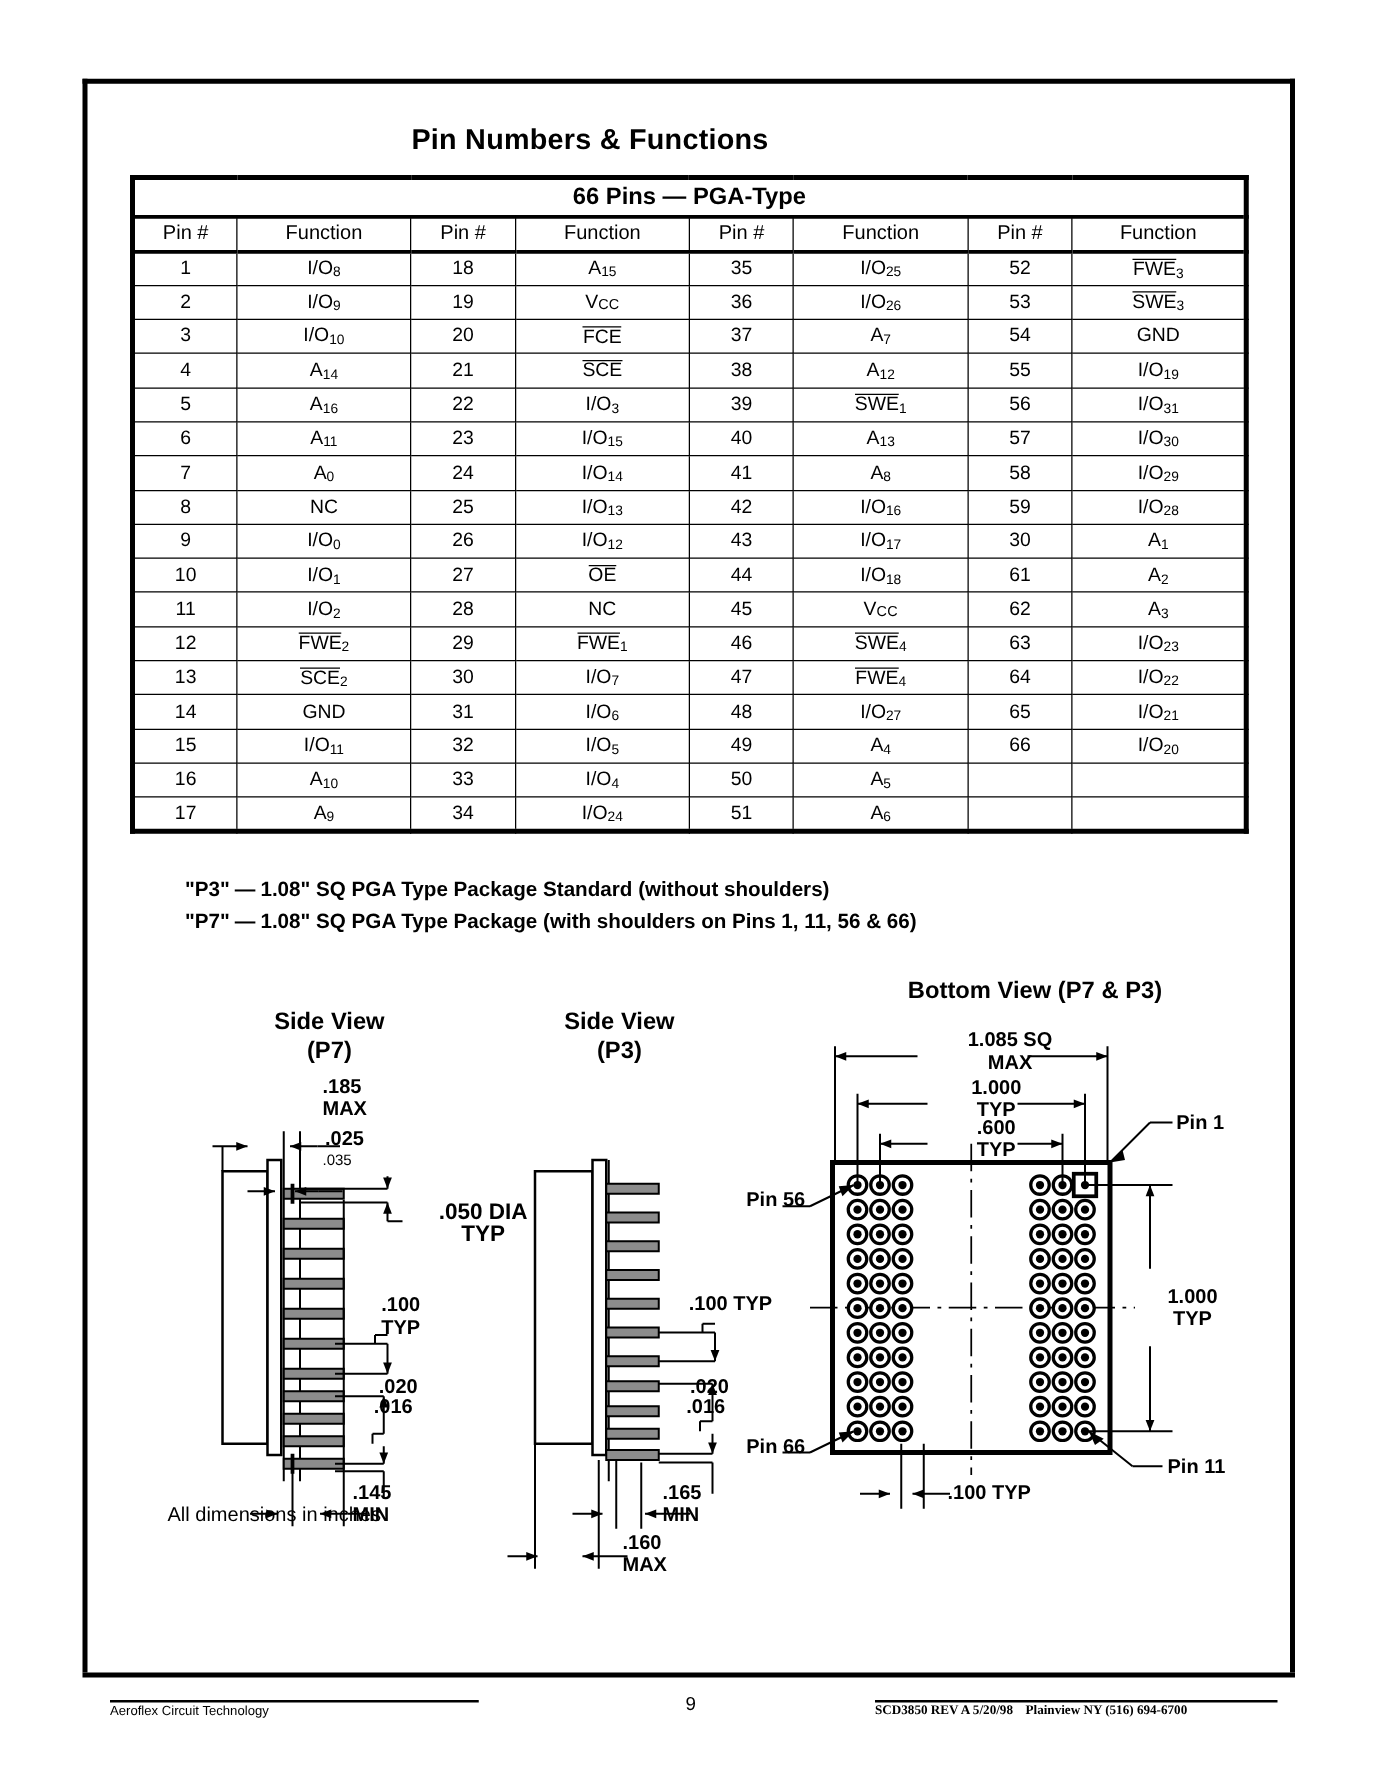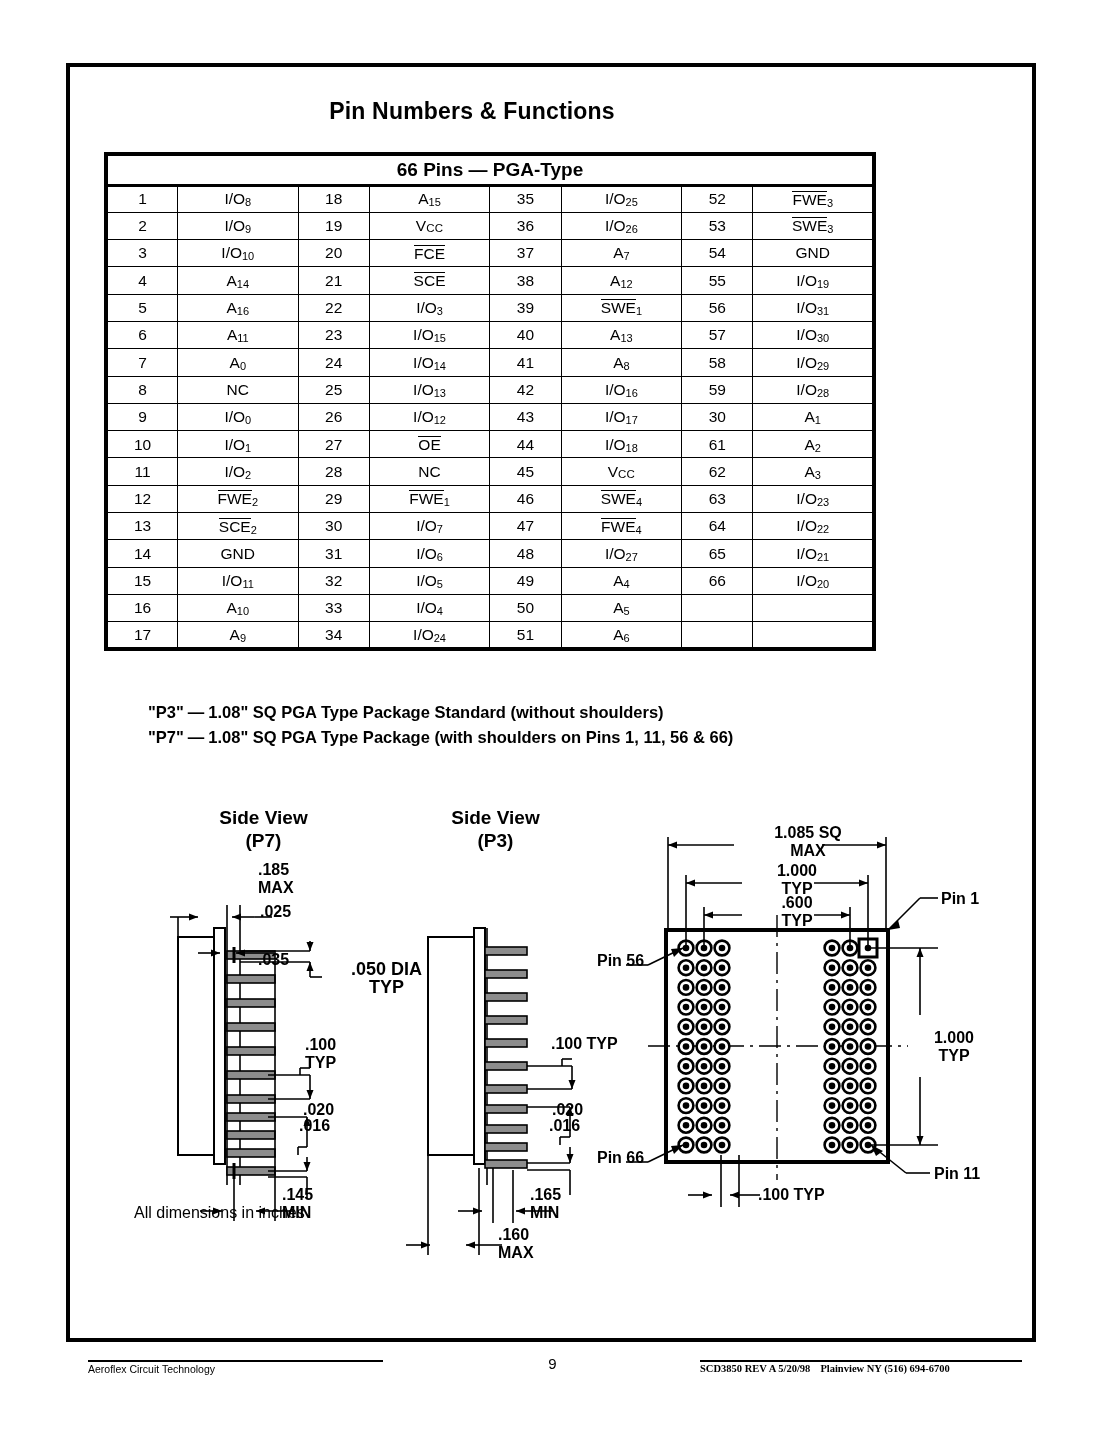--- a/index.html
+++ b/index.html
@@ -25,21 +25,21 @@
 
   
   #doc-title{
     position:absolute; left:0; top:98px; width:944px;
     text-align:center;
     font-size:23px; font-weight:bold; letter-spacing:.2px;
   }
 
   
   #pin-table-wrap{
-    position:absolute; left:104px; top:152px; width:772px;
+    position:absolute; left:104px; top:140px; width:895px;
   }
   table.pin-table{
     width:100%;
     border-collapse:collapse;
     border:4px solid #000;
     background:#fff;
   }
   table.pin-table td, table.pin-table th{
     border:1px solid #000;
     text-align:center;
@@ -107,20 +107,30 @@
 <div id="page-frame"></div>
 
 <div id="doc-title">Pin Numbers &amp; Functions</div>
 
 <div id="pin-table-wrap">
   <table class="pin-table">
     <tbody id="pin-table-body">
         <tr class="tbl-title">
           <td colspan="8">66 Pins — PGA-Type</td>
         </tr>
+        <tr class="col-head">
+          <td class="pin-col">Pin #</td>
+          <td class="fn-col">Function</td>
+          <td class="pin-col thickleft">Pin #</td>
+          <td class="fn-col">Function</td>
+          <td class="pin-col thickleft">Pin #</td>
+          <td class="fn-col">Function</td>
+          <td class="pin-col thickleft">Pin #</td>
+          <td class="fn-col">Function</td>
+        </tr>
         <tr>
           <td class="pin-col">1</td>
           <td class="fn-col">I/O<span class="sub">8</span></td>
           <td class="pin-col thickleft">18</td>
           <td class="fn-col">A<span class="sub">15</span></td>
           <td class="pin-col thickleft">35</td>
           <td class="fn-col">I/O<span class="sub">25</span></td>
           <td class="pin-col thickleft">52</td>
           <td class="fn-col"><span class="ovl">FWE</span><span class="sub">3</span></td>
         </tr>
@@ -300,20 +310,21 @@
 <div id="drawings">
 
   <div class="vw-title" style="left:176px; top:806px; width:175px;">
     <div>Side View</div>
     <div>(P7)</div>
   </div>
   <div class="vw-title" style="left:408px; top:806px; width:175px;">
     <div>Side View</div>
     <div>(P3)</div>
   </div>
+  <div class="vw-title" style="left:648px; top:781px; width:360px;">Bottom View (P7 &amp; P3)</div>
 
   <svg style="position:absolute; left:150px; top:855px;" width="270" height="400" viewBox="0 0 270 400">
     <g stroke="#000" fill="none" stroke-width="2">
 
       <rect x="28" y="82" width="36" height="218" fill="#fff" stroke="#000" stroke-width="2"></rect>
 
       <rect x="64" y="73" width="11" height="236" fill="#fff" stroke="#000" stroke-width="2"></rect>
 
       <line x1="77" y1="50" x2="77" y2="330" stroke-width="1.6"></line>
       <line x1="90" y1="50" x2="90" y2="330" stroke-width="1.6"></line>
@@ -398,21 +409,21 @@
     </g>
   </svg>
 
   <div style="position:absolute; left:258px; top:861px; font-size:16px; font-weight:bold; line-height:18px;">
     <span>.185</span><br>
     <span>MAX</span>
   </div>
   <div style="position:absolute; left:260px; top:903px; font-size:16px; font-weight:bold; line-height:18px;">
     <span>.025</span>
   </div>
-  <div style="position:absolute; left:258px; top:919px; font-size:16px; font-weight:bold; line-height:18px;margin-top:32px;">
+  <div style="position:absolute; left:258px; top:919px; font-size:12px; font-weight:normal; line-height:18px;">
     <span>.035</span>
   </div>
   <div style="position:absolute; left:303px; top:960px; font-size:18px; font-weight:bold; line-height:18px;margin-left:48px;">
     <span>.050 DIA</span><br>
     <span style="margin-left:18px;">TYP</span>
   </div>
   <div style="position:absolute; left:305px; top:1036px; font-size:16px; font-weight:bold; line-height:18px;">
     <span>.100</span><br>
     <span>TYP</span>
   </div>

